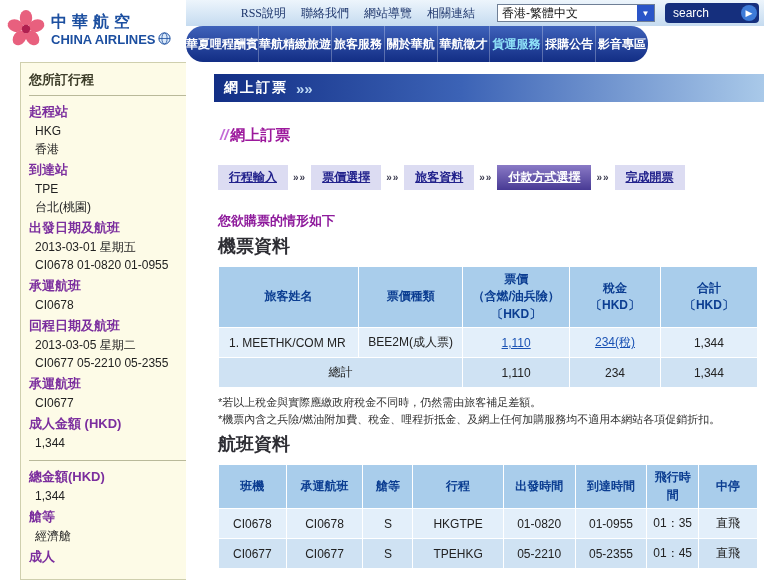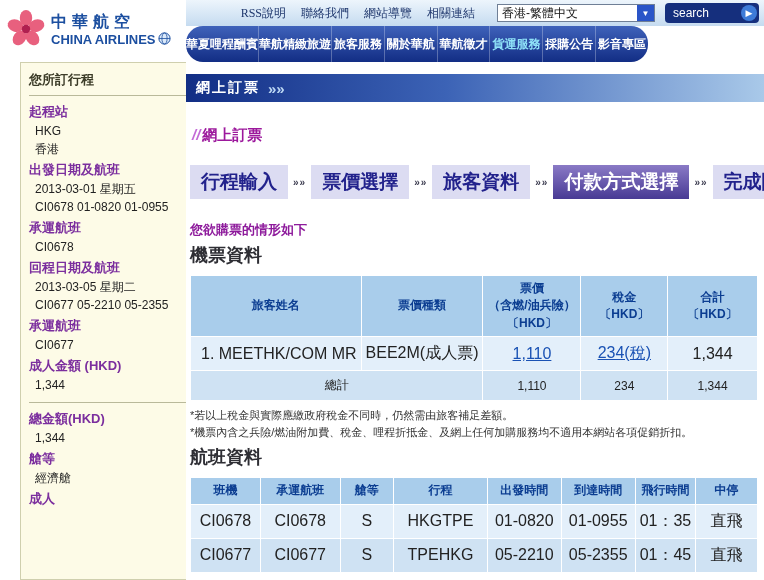--- a/index.html
+++ b/index.html
@@ -47,44 +47,44 @@
   .sidebar { position:absolute; left:0; top:62px; width:222px; height:518px;
              background:#fdfbe7; border:1px solid #cfcfae; border-right:1px solid #9ab0cc;
              padding:8px 6px 0 8px; overflow:hidden;margin-left:20px; }
   .sb-title { font-size:13px; font-weight:bold; color:#3c3c28; padding-bottom:6px;
               border-bottom:1px solid #b9b99a; margin-bottom:6px; }
   .sb-label { font-size:13px; font-weight:bold; color:#7b2e9e; line-height:20px; margin-top:2px; }
   .sb-value { font-size:12px; color:#222; line-height:18px; padding-left:6px; white-space:nowrap; }
   .sb-divider { border:none; border-top:1px solid #b9b99a; margin:8px 2px 6px 0; }
 
   
-  .main { position:absolute; left:186px; top:62px; width:578px; height:518px; background:#fff; }
+  .main { position:absolute; left:186px; top:62px; width:578px; height:518px; background:#fff;padding-left:28px; }
   .banner { margin-top:12px; height:28px; display:flex; align-items:center; padding-left:10px;
             background:linear-gradient(90deg,#122e85 0%,#3c63b6 45%,#a9c9e9 100%); }
   .banner-title { color:#fff; font-size:14px; font-weight:bold; letter-spacing:2px; }
   .banner-chev { color:#bcd8f4; font-size:15px; font-weight:bold; margin-left:8px; }
 
   .main-body { padding:0 6px 0 4px; }
   .page-title { margin:24px 0 0 2px; font-size:15px; font-weight:bold; }
   .page-title .slashes { color:#c36ad6; font-style:italic; margin-right:2px; }
   .page-title .txt { color:#9c189c; }
 
   .steps { margin-top:20px; display:flex; align-items:center; gap:5px; }
-  .step { background:#dcdcf2; padding:4px 11px; font-size:19px; font-weight:bold; color:#22228c;
-          cursor:pointer; white-space:nowrap; }
+  .step { background:#dcdcf2; padding:4px 11px; font-size:12px; font-weight:bold; color:#22228c;
+          text-decoration:underline; cursor:pointer; white-space:nowrap; }
   .step.active { background:linear-gradient(#8a7ac6,#483a94); color:#fff; }
   .step-sep { color:#3c3c50; font-size:10px; font-weight:bold; letter-spacing:1px; }
 
   .intro { margin-top:22px; color:#8e1b9c; font-weight:bold; font-size:13px; }
   .section-title { margin-top:4px; color:#2e2e34; font-weight:bold; font-size:18px; }
 
   table.tbl { margin-top:8px; border-collapse:collapse; }
   .tbl th { background:#a9cdeb; color:#0b3d91; font-size:12px; font-weight:bold;
             padding:4px 2px; border:1px solid #fff; text-align:center; line-height:1.45; }
-  .tbl td { font-size:16px; color:#222; padding:6px 4px; border:1px solid #fff;
+  .tbl td { font-size:12px; color:#222; padding:6px 4px; border:1px solid #fff;
             text-align:center; white-space:nowrap; }
   tr.row-a  td { background:#e3effa; }
   tr.row-b  td { background:#cfe2f3; }
   tr.row-total td { background:#cfe2f3; font-size:12px; }
   td.name { text-align:left; padding-left:10px; }
   a.tlink { color:#1a52b4; text-decoration:underline; cursor:pointer; }
   .th-narrow { word-break:break-all; }
 
   .notes { margin-top:6px; font-size:11px; color:#333; line-height:1.55; }
 </style>
@@ -151,20 +151,25 @@
 
   <div class="sidebar">
     <div class="sb-title">您所訂行程</div>
 
     <div>
       <div class="sb-label">起程站</div>
       <div class="sb-value">HKG</div>
       <div class="sb-value">香港</div>
     </div>
     <div>
+      <div class="sb-label">到達站</div>
+      <div class="sb-value">TPE</div>
+      <div class="sb-value">台北(桃園)</div>
+    </div>
+    <div>
       <div class="sb-label">出發日期及航班</div>
       <div class="sb-value">2013-03-01 星期五</div>
       <div class="sb-value">CI0678 01-0820 01-0955</div>
     </div>
     <div>
       <div class="sb-label">承運航班</div>
       <div class="sb-value">CI0678</div>
     </div>
     <div>
       <div class="sb-label">回程日期及航班</div>

